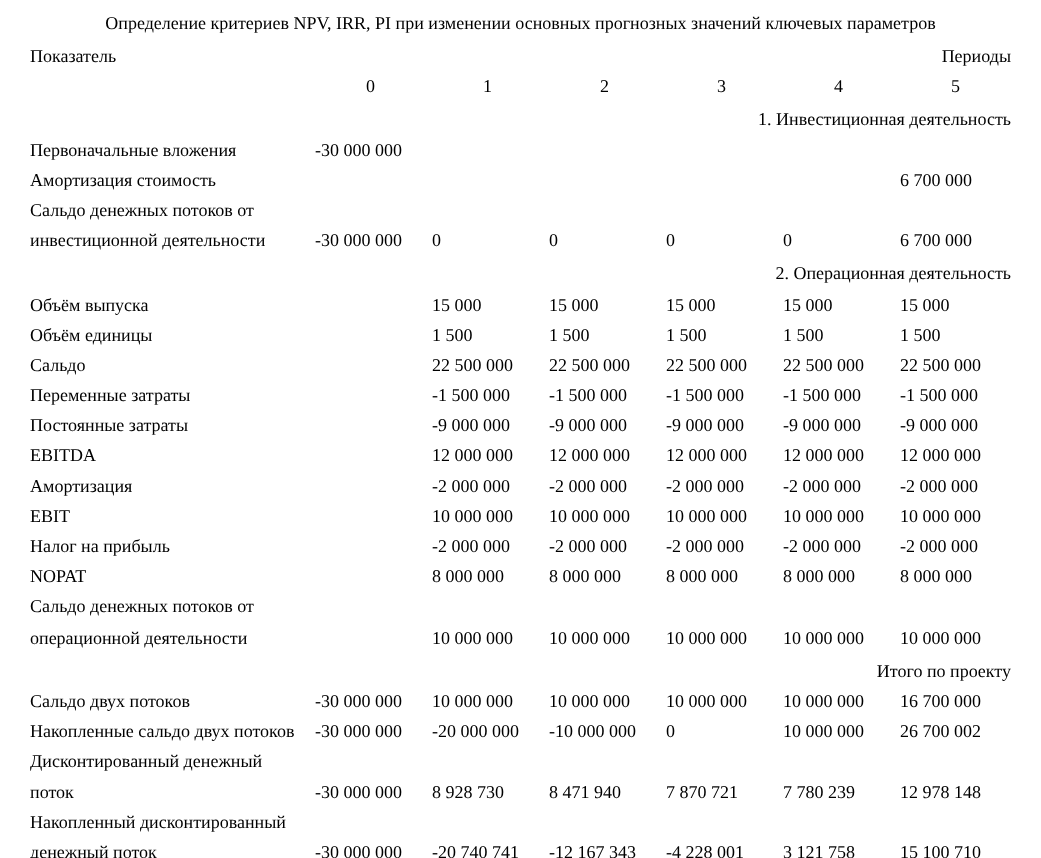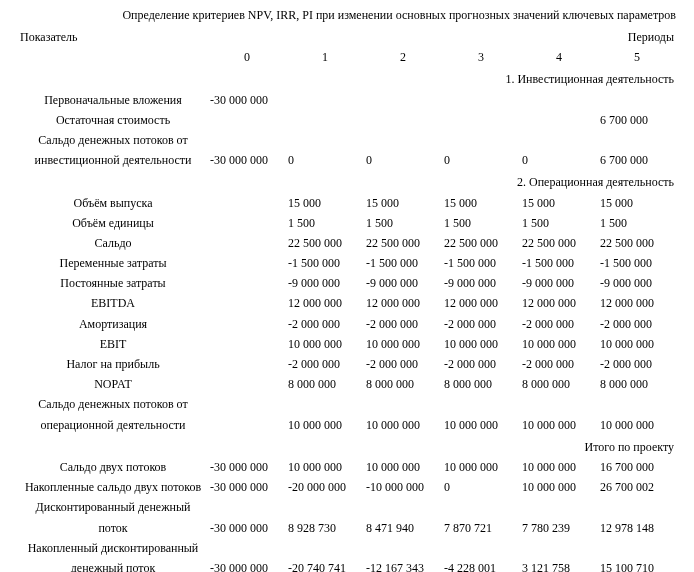--- a/index.html
+++ b/index.html
@@ -6,21 +6,21 @@
     font-family: "Times New Roman", Georgia, serif;
     font-size: 12px;
     color: #000;
     background: #fff;
     margin: 0;
     padding: 8px 18px;
     width: 694px;
     box-sizing: border-box;
   }
   .title {
-    text-align: right;
+    text-align: center;
     font-size: 12px;
     margin-bottom: 4px;
     font-family: Liberation Serif, serif;
   }
   table {
     border-collapse: collapse;
     width: 100%;
     table-layout: fixed;
   }
   th, td {
@@ -45,21 +45,20 @@
   .section-row td {
     text-align: right;
     padding-top: 4px;
     padding-bottom: 2px;
   }
   .periods-header {
     text-align: right;
   }
   .wrap {
     white-space: normal;
-    text-align: center;
   }
 </style>
 </head>
 <body>
 
 <div class="title">Определение критериев NPV, IRR, PI при изменении основных прогнозных значений ключевых параметров</div>
 
 <table>
 <colgroup>
   <col class="labelcol">
@@ -92,21 +91,21 @@
 <tr>
         <td class="labelcol wrap">Первоначальные вложения</td>
         <td>-30 000 000</td>
         <td></td>
         <td></td>
         <td></td>
         <td></td>
         <td></td>
       </tr>
 <tr>
-        <td class="labelcol wrap">Остаточная стоимость</td>
+        <td class="labelcol wrap">Амортизация стоимость</td>
         <td></td>
         <td></td>
         <td></td>
         <td></td>
         <td></td>
         <td>6 700 000</td>
       </tr>
 <tr>
         <td class="labelcol wrap">Сальдо денежных потоков от</td>
         <td colspan="6"></td>

